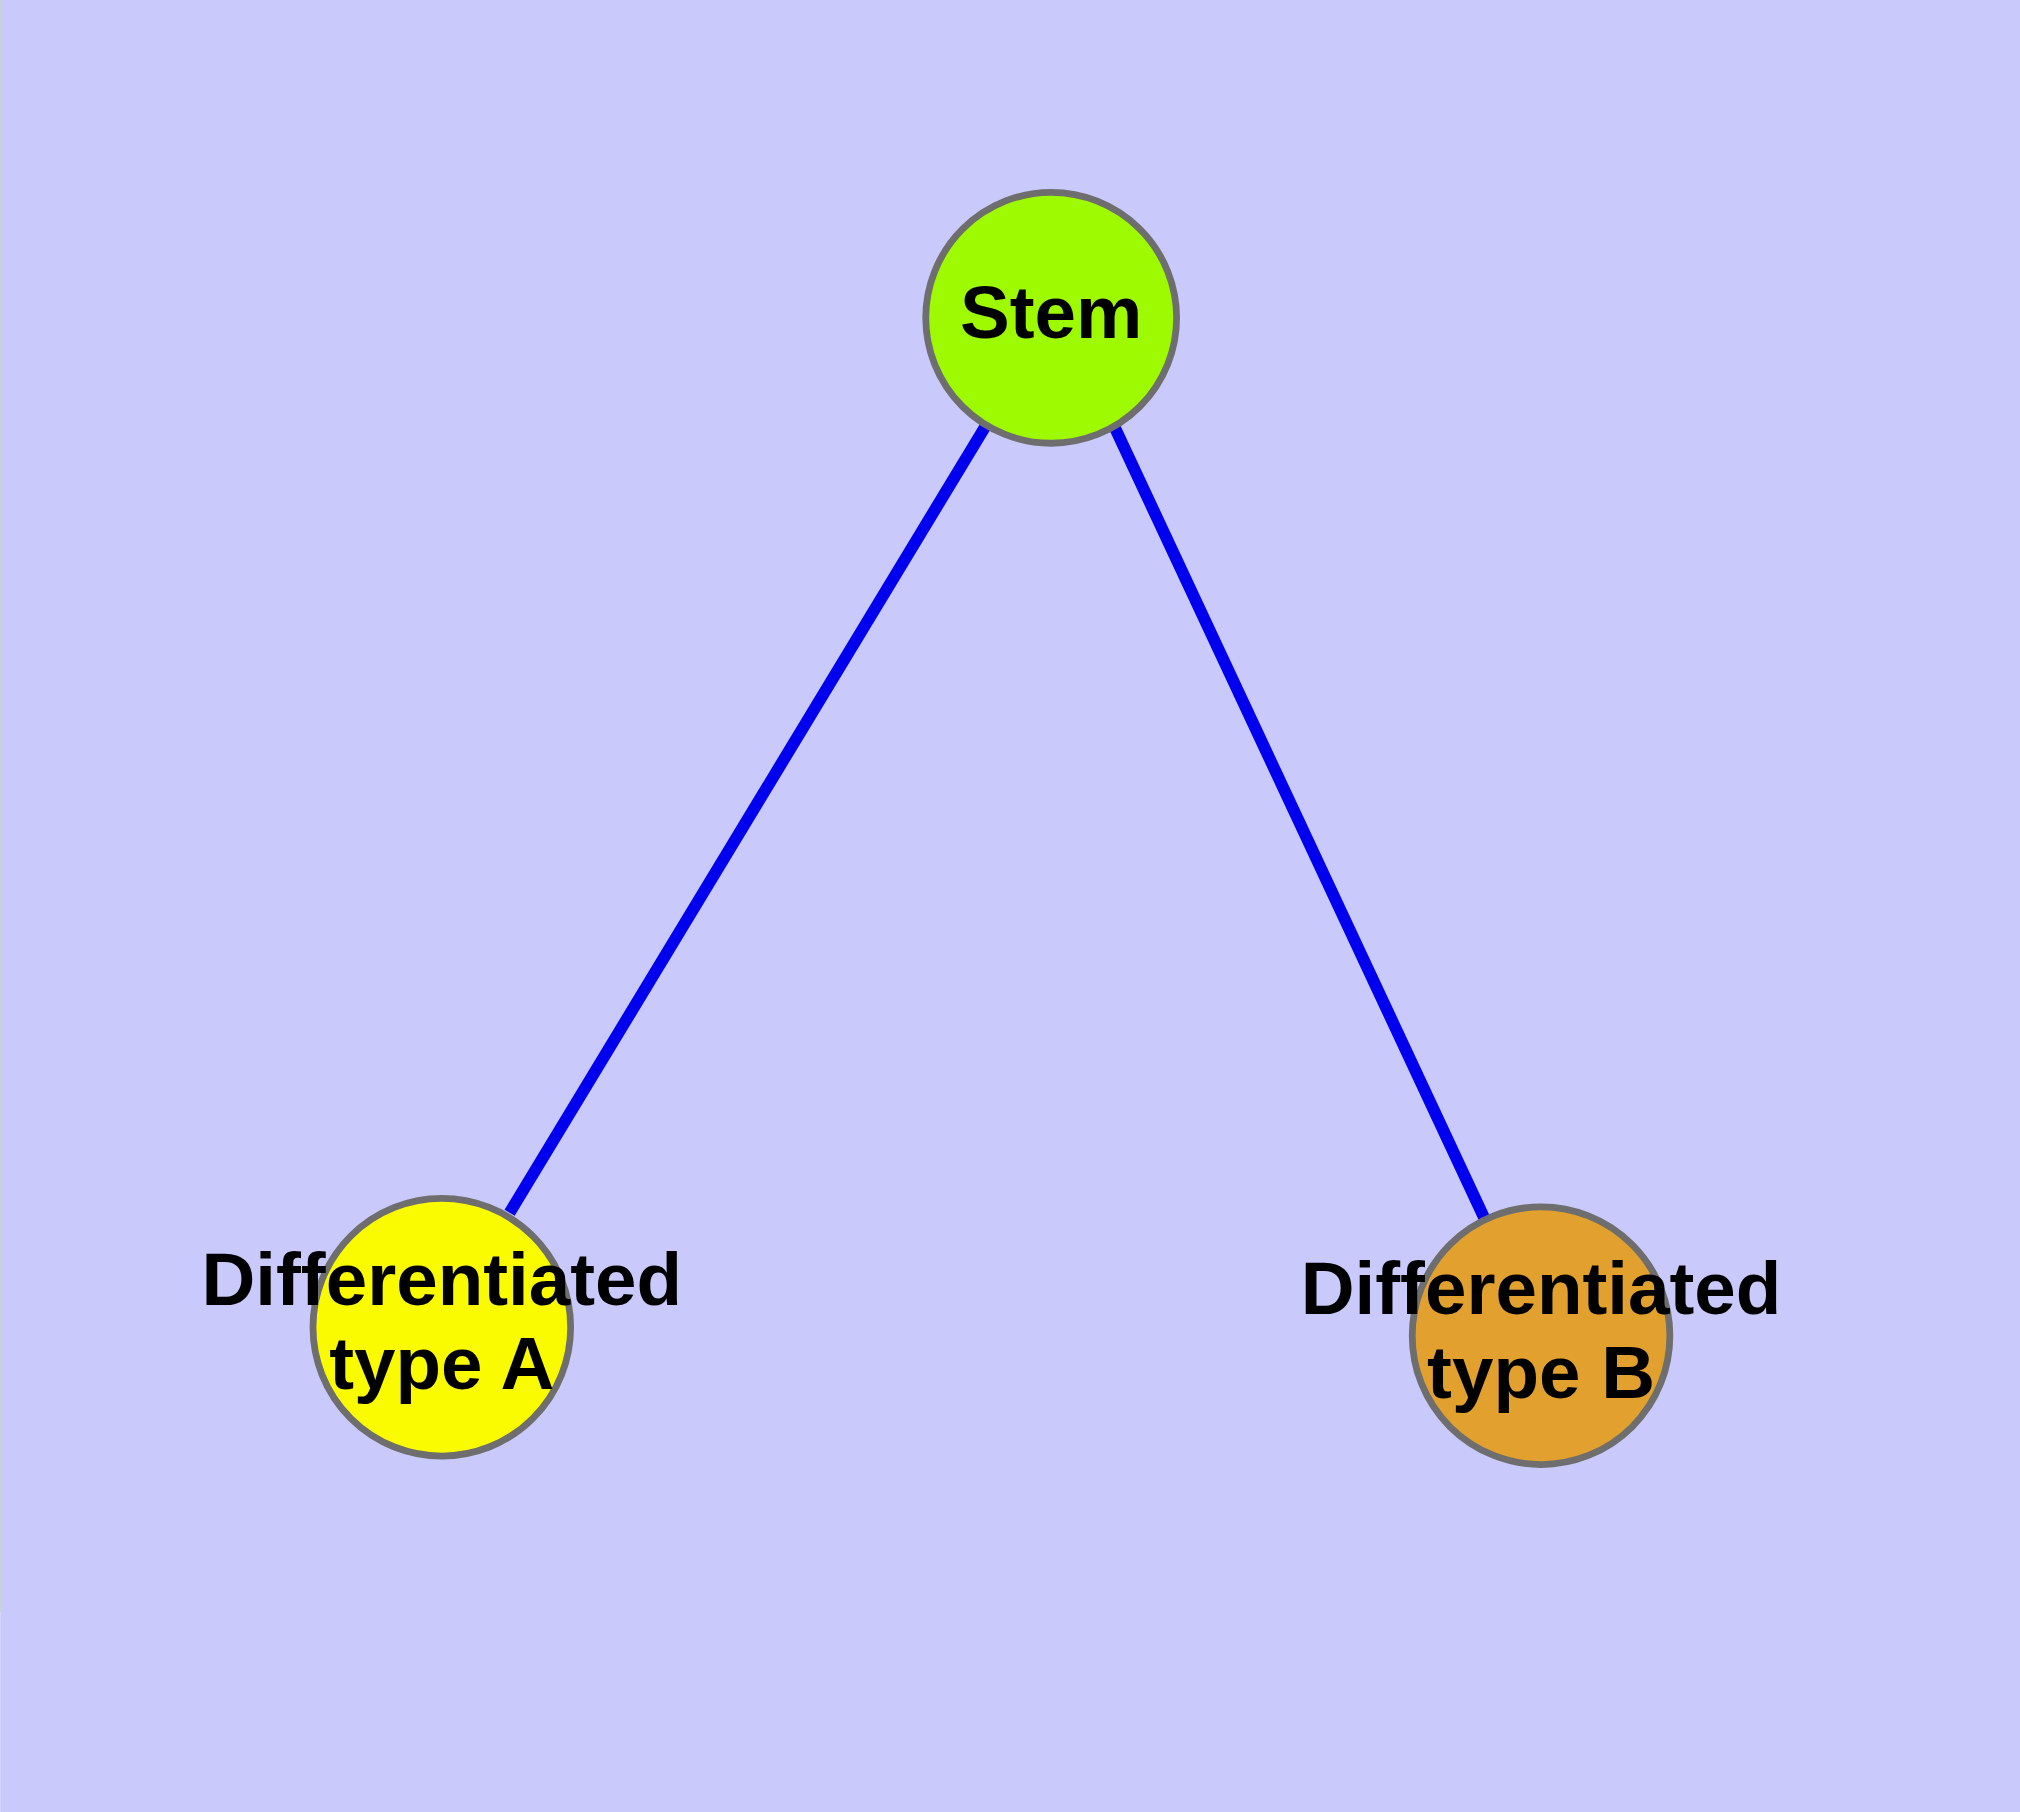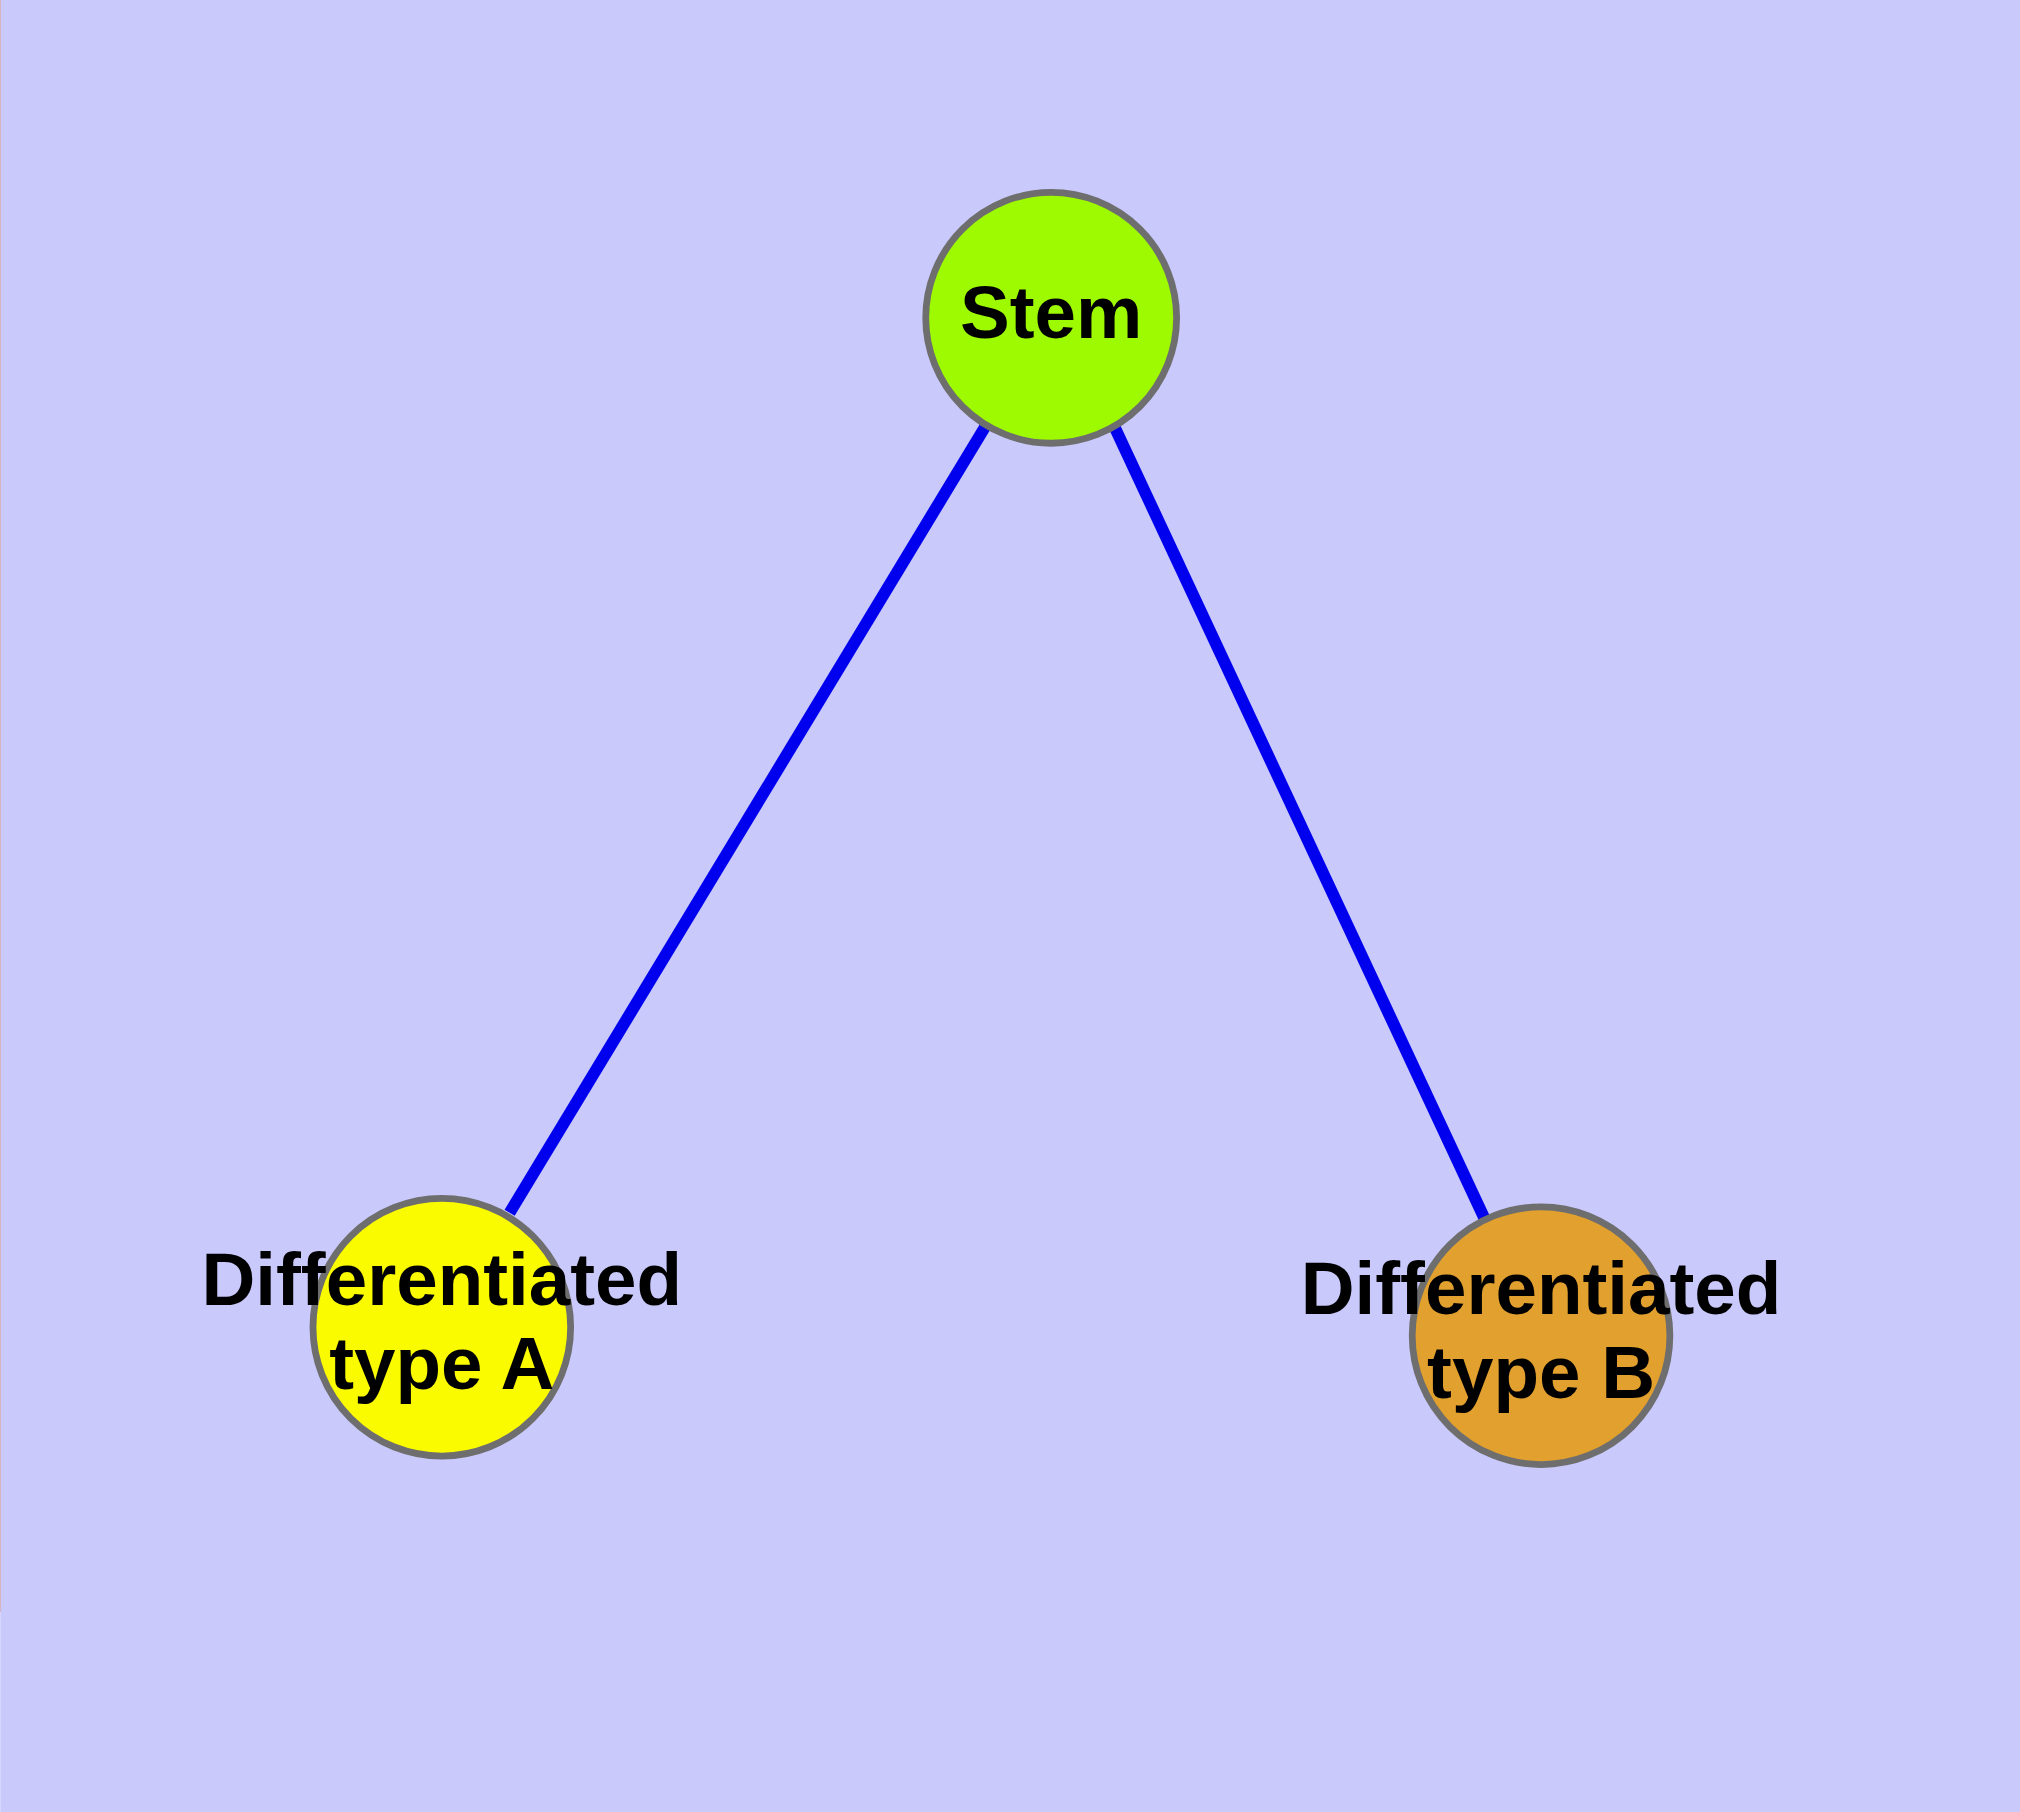--- a/index.html
+++ b/index.html
@@ -33,21 +33,21 @@
     dominant-baseline: middle;
     paint-order: normal;
   }
   .edge-line {
     stroke-linecap: butt;
   }
 </style>
 </head>
 <body>
 
-<div id="canvas-root" style="background: #f97316; width: 2021px; height: 1612px; text-decoration: underline;">
+<div id="canvas-root" style="background: #bef264; width: 2021px; height: 1612px; text-decoration: underline;">
   <svg id="graph-svg" viewBox="0 0 2384 2138" xmlns="http://www.w3.org/2000/svg" style="width: 2021px; height: 1812px;">
     <rect id="bg-rect" x="0" y="0" width="2384" height="2138" fill="#c9c9fb"></rect>
     <g id="edges-layer">
         <line x1="1163" y1="502" x2="601" y2="1431" stroke="#0000ee" stroke-width="14" class="edge-line"></line>
         <line x1="1313" y1="500" x2="1751" y2="1437" stroke="#0000ee" stroke-width="14" class="edge-line"></line>
       </g>
     <g id="nodes-layer">
         <circle cx="1240" cy="375" r="148" fill="#9efa00" stroke="#6e6e6e" stroke-width="8"></circle>
         <circle cx="521" cy="1566" r="152" fill="#fbfb00" stroke="#6e6e6e" stroke-width="8"></circle>
         <circle cx="1818" cy="1576" r="152" fill="#e2a02e" stroke="#6e6e6e" stroke-width="8"></circle>

